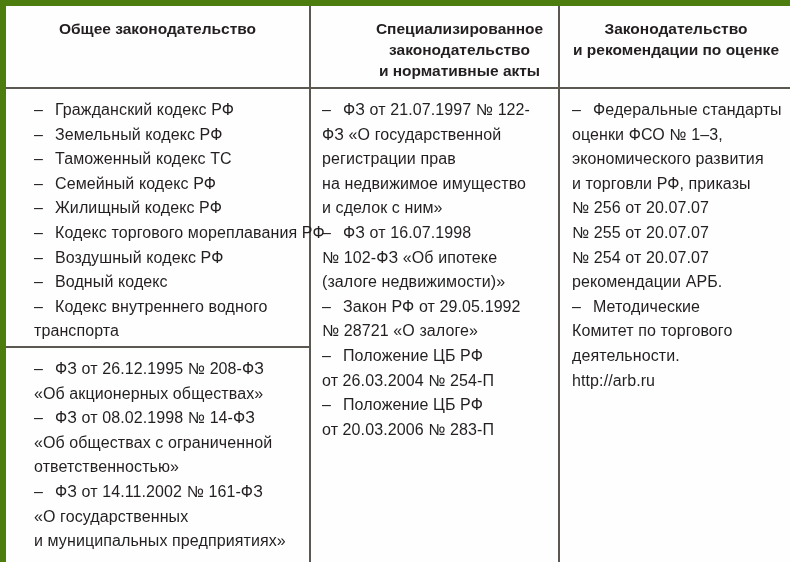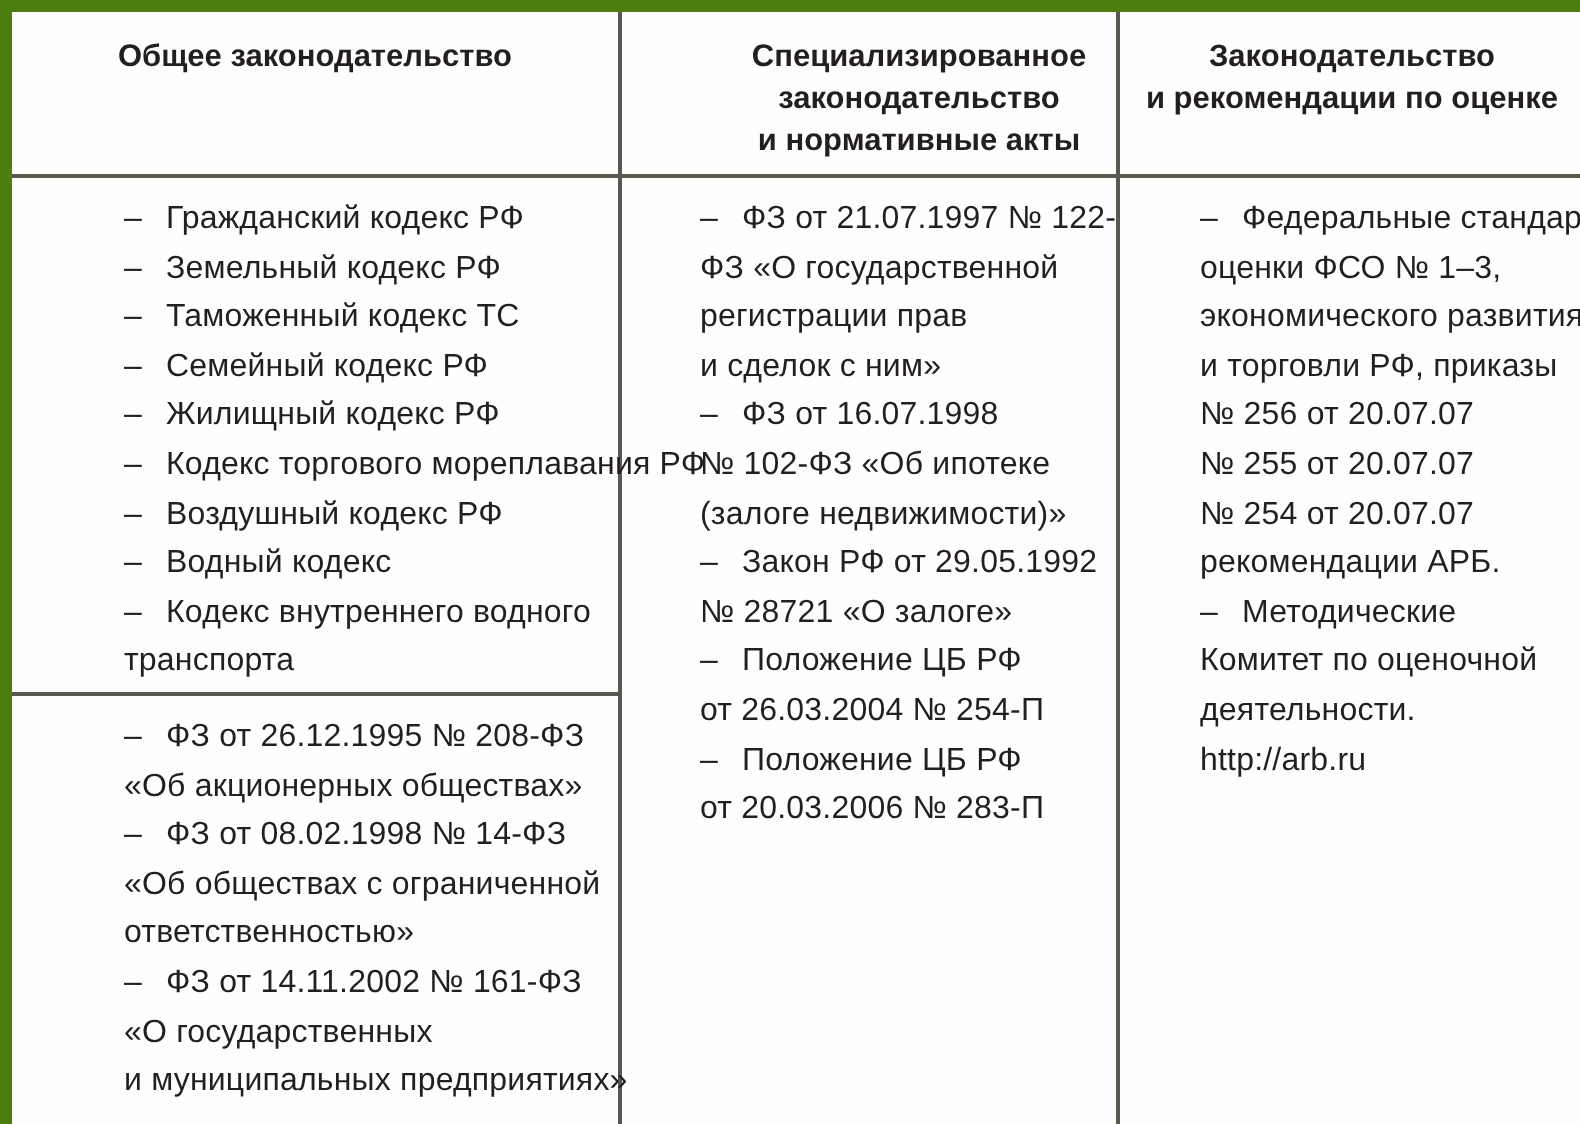--- a/index.html
+++ b/index.html
@@ -4,21 +4,21 @@
   <style>
     html, body { margin: 0; padding: 0; background: #ffffff; }
     body { width: 790px; height: 562px; position: relative; overflow: hidden;
       font-family: "Liberation Sans", "DejaVu Sans", sans-serif; color: #231f20; }
     .frame { position: absolute; left: 0; top: 0; width: 786px; height: 558px;
       border: 6px solid #4d7c0f; background: #fefefe; }
     .vline { position: absolute; top: 0; bottom: 0; width: 2px; background: #5b5751; }
     .hline { position: absolute; height: 2px; background: #5b5751; }
     .head { position: absolute; top: 0; height: 82px; display: flex; justify-content: center;
       text-align: center; font-weight: bold; font-size: 15.5px; line-height: 21px; padding-top: 12px; box-sizing: border-box; }
-    .cell { position: absolute; font-size: 16px; line-height: 24.6px; letter-spacing: 0.1px; margin-left: 28px; }
+    .cell { position: absolute; font-size: 16px; line-height: 24.6px; letter-spacing: 0.1px; }
     .item { padding-left: 21px; text-indent: -21px; white-space: nowrap; }
     .item .dash { display: inline-block; width: 21px; text-indent: 0; }
     .line { display: block; white-space: nowrap; }
   </style>
 </head>
 <body>
 
 <div class="frame">
   <div class="vline" style="left:303px"></div>
   <div class="vline" style="left:552px"></div>
@@ -88,20 +88,21 @@
         <span class="line"><span class="dash">–</span><span>ФЗ от 14.11.2002 № 161-ФЗ</span></span>
         <span class="line">«О государственных</span>
         <span class="line">и муниципальных предприятиях»</span>
       </div>
     </div>
   <div class="cell" id="c-spec" style="left:316px;top:92px">
       <div class="item">
         <span class="line"><span class="dash">–</span><span>ФЗ от 21.07.1997 № 122-</span></span>
         <span class="line">ФЗ «О государственной</span>
         <span class="line">регистрации прав</span>
+        <span class="line">на недвижимое имущество</span>
         <span class="line">и сделок с ним»</span>
       </div>
       <div class="item">
         <span class="line"><span class="dash">–</span><span>ФЗ от 16.07.1998</span></span>
         <span class="line">№ 102-ФЗ «Об ипотеке</span>
         <span class="line">(залоге недвижимости)»</span>
       </div>
       <div class="item">
         <span class="line"><span class="dash">–</span><span>Закон РФ от 29.05.1992</span></span>
         <span class="line">№ 28721 «О залоге»</span>
@@ -121,18 +122,18 @@
         <span class="line">оценки ФСО № 1–3,</span>
         <span class="line">экономического развития</span>
         <span class="line">и торговли РФ, приказы</span>
         <span class="line">№ 256 от 20.07.07</span>
         <span class="line">№ 255 от 20.07.07</span>
         <span class="line">№ 254 от 20.07.07</span>
       </div>
       <div class="item">
         <span class="line">рекомендации АРБ.</span>
         <span class="line"><span class="dash">–</span><span>Методические</span></span>
-        <span class="line">Комитет по оценочной</span>
+        <span class="line">Комитет по торгового</span>
         <span class="line">деятельности.</span>
         <span class="line">http://arb.ru</span>
       </div>
     </div>
 </div>
 
 </body></html>

